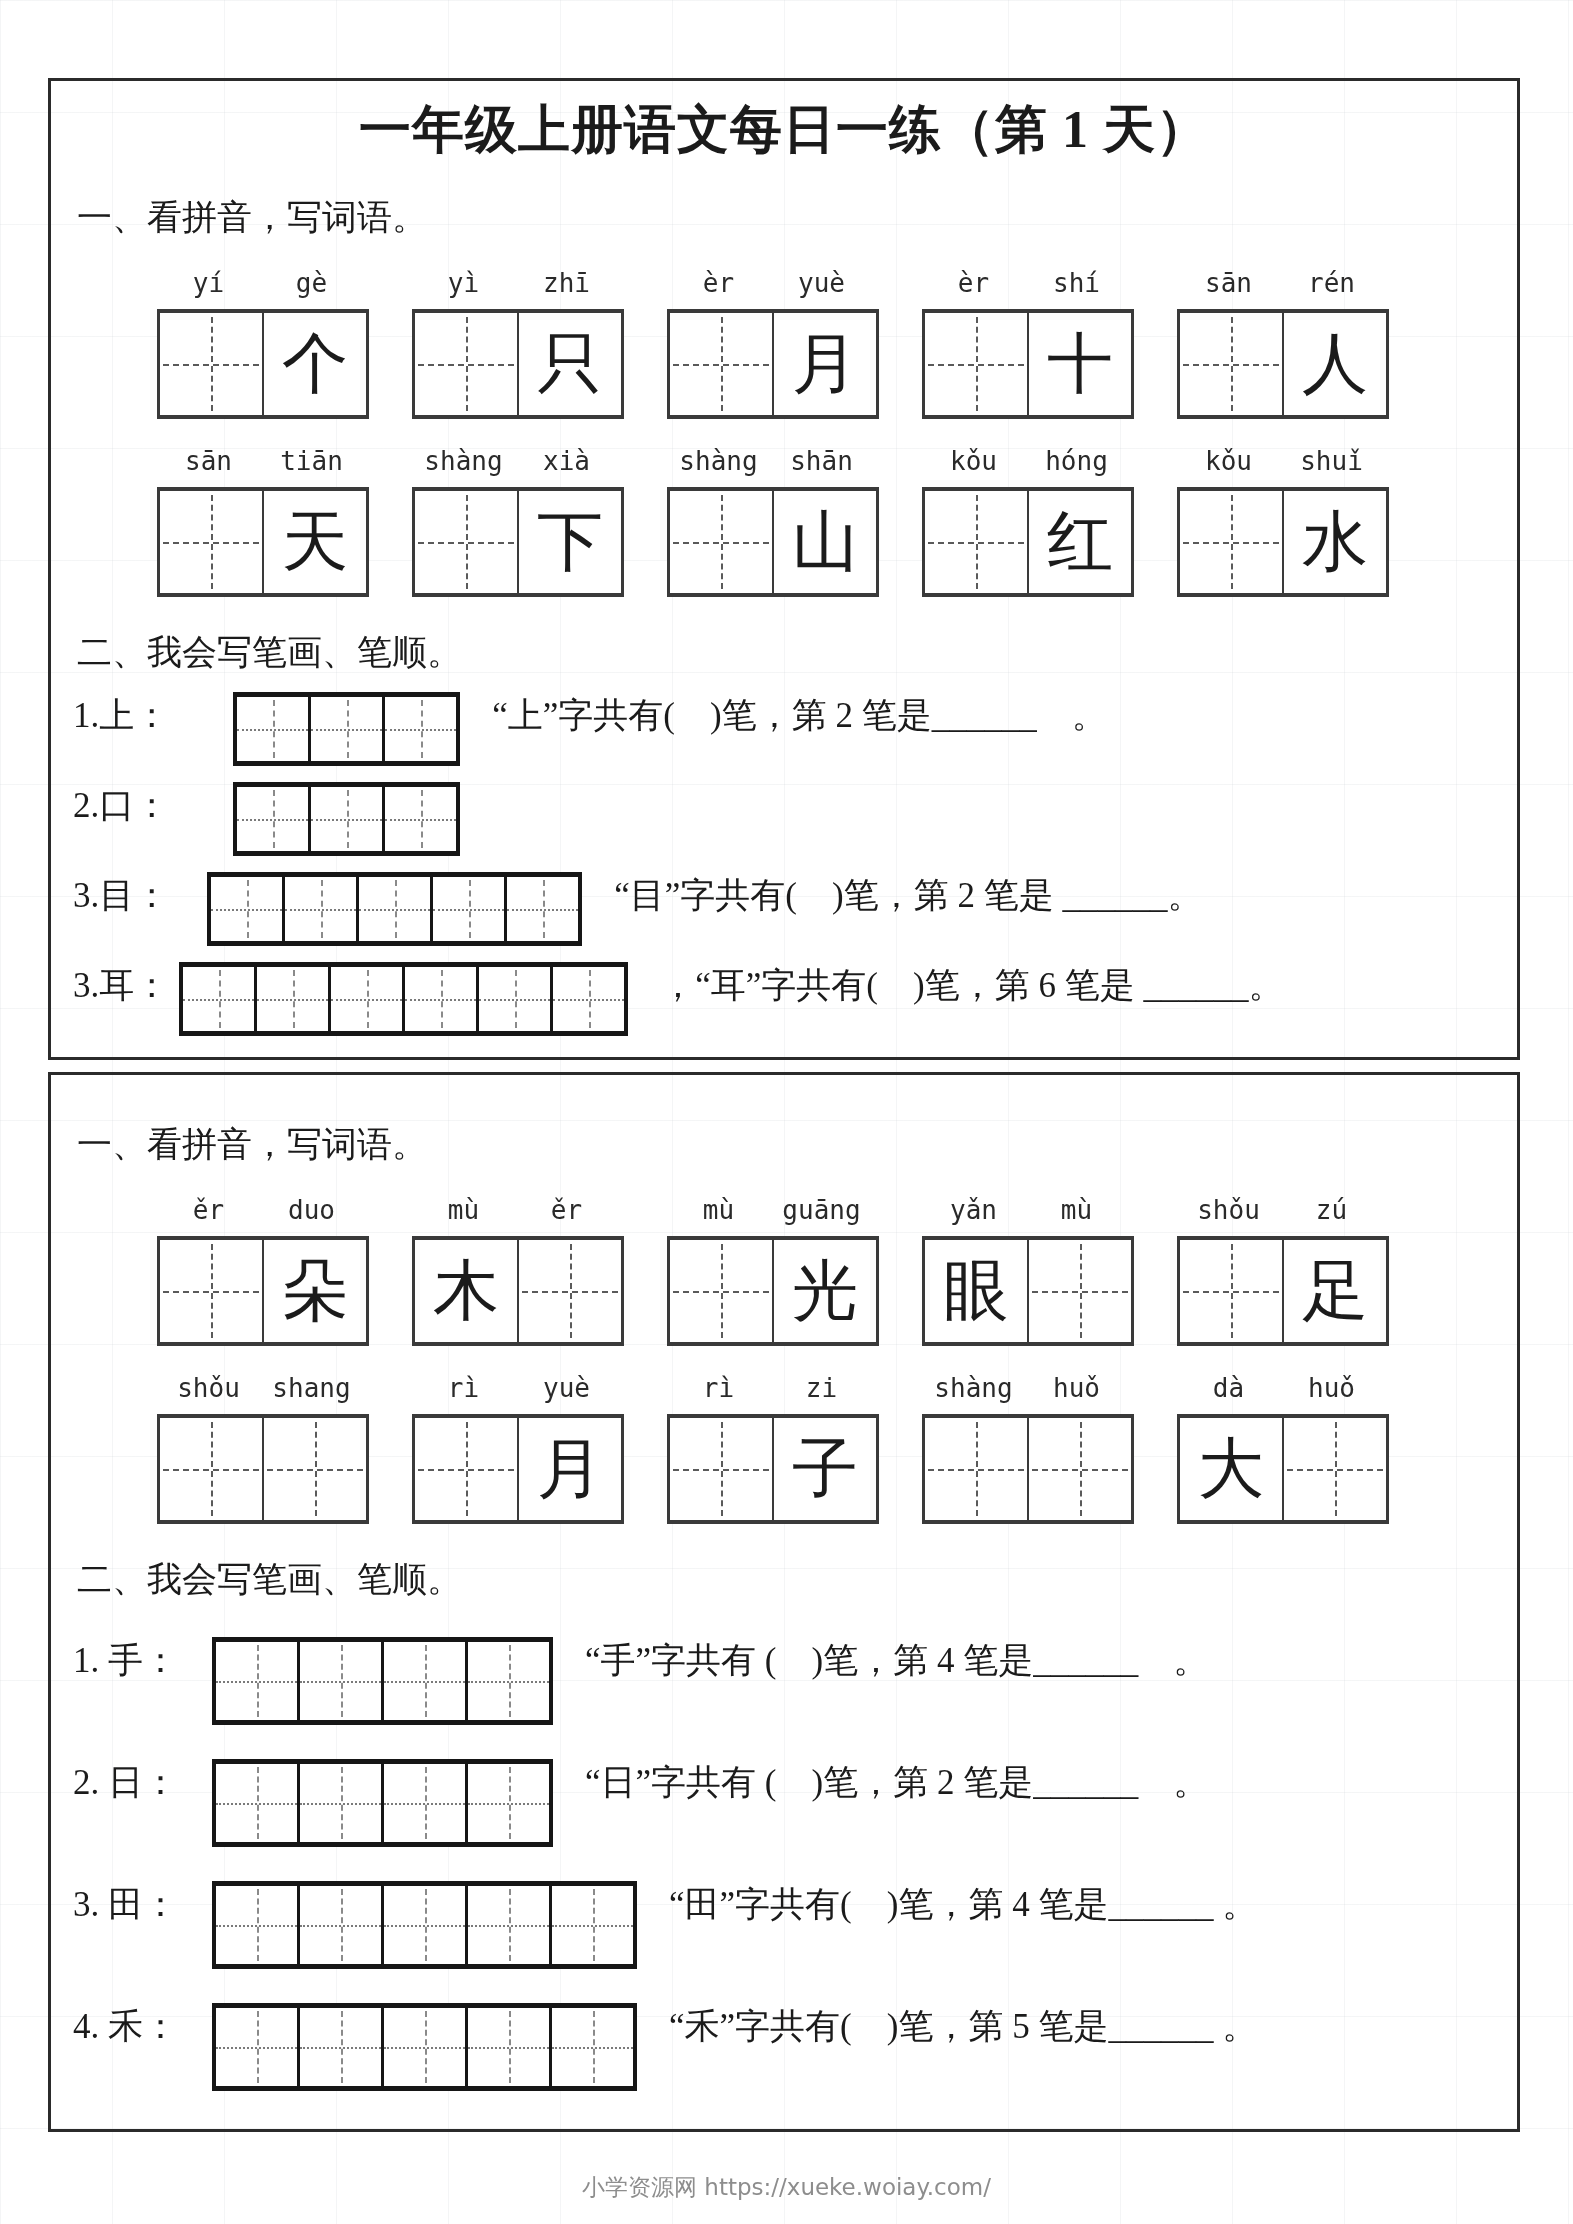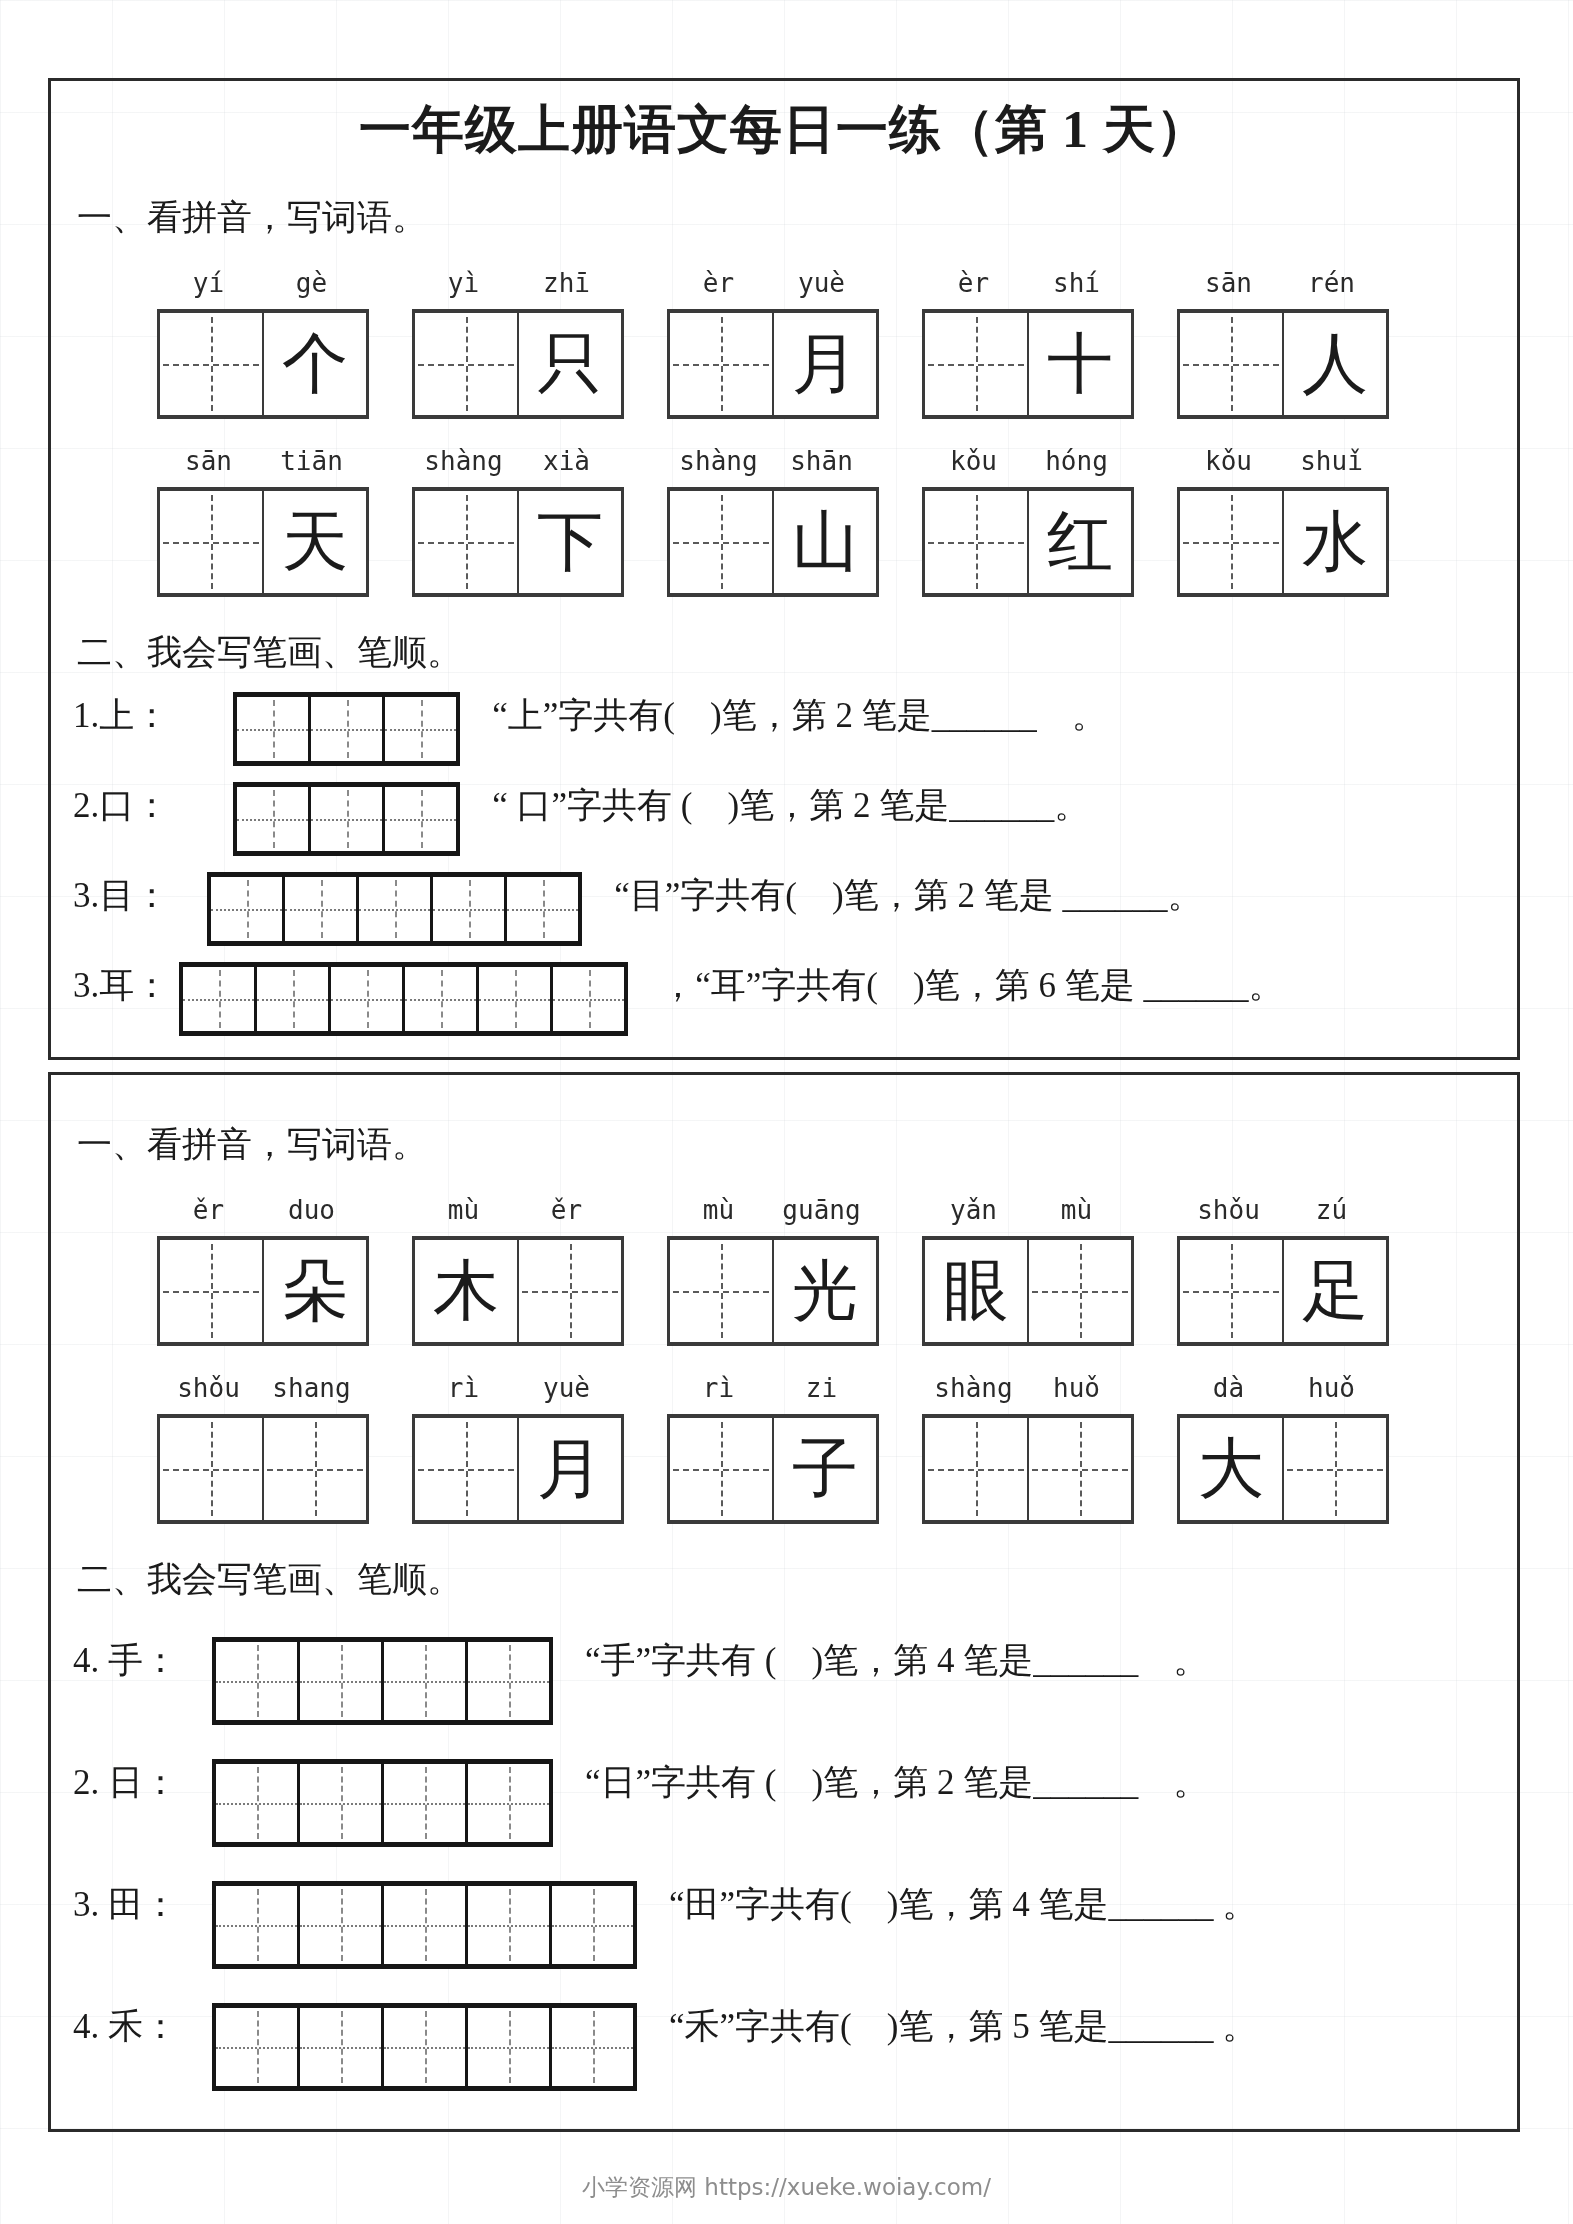--- a/index.html
+++ b/index.html
@@ -201,21 +201,20 @@
         </div>
         <span class="p-q">“上”字共有(　)笔，第 2 笔是______　。</span>
       </div>
       <div class="practice-line">
         <span class="p-label">2.口：</span>
         <div class="strip cells-3">
           <div class="pcell"></div>
           <div class="pcell"></div>
           <div class="pcell"></div>
         </div>
-        <span class="p-q">“ 口”字共有 (　)笔，第 2 笔是______。</span>
       </div>
       <div class="practice-line">
         <span class="p-label">3.目：</span>
         <div class="strip cells-5">
           <div class="pcell"></div>
           <div class="pcell"></div>
           <div class="pcell"></div>
           <div class="pcell"></div>
           <div class="pcell"></div>
         </div>
@@ -335,21 +334,21 @@
             <span>huǒ</span>
           </div>
           <div class="pair-box">
             <div class="cell char">大</div>
             <div class="cell dashed"></div>
           </div>
         </div>
       </div>
       <div class="sec-heading">二、我会写笔画、笔顺。</div>
       <div class="practice-line">
-        <span class="p-label">4. 手：</span>
+        <span class="p-label">1. 手：</span>
         <div class="strip cells-4">
           <div class="pcell"></div>
           <div class="pcell"></div>
           <div class="pcell"></div>
           <div class="pcell"></div>
         </div>
         <span class="p-q">“手”字共有 (　)笔，第 4 笔是______　。</span>
       </div>
       <div class="practice-line">
         <span class="p-label">2. 日：</span>

